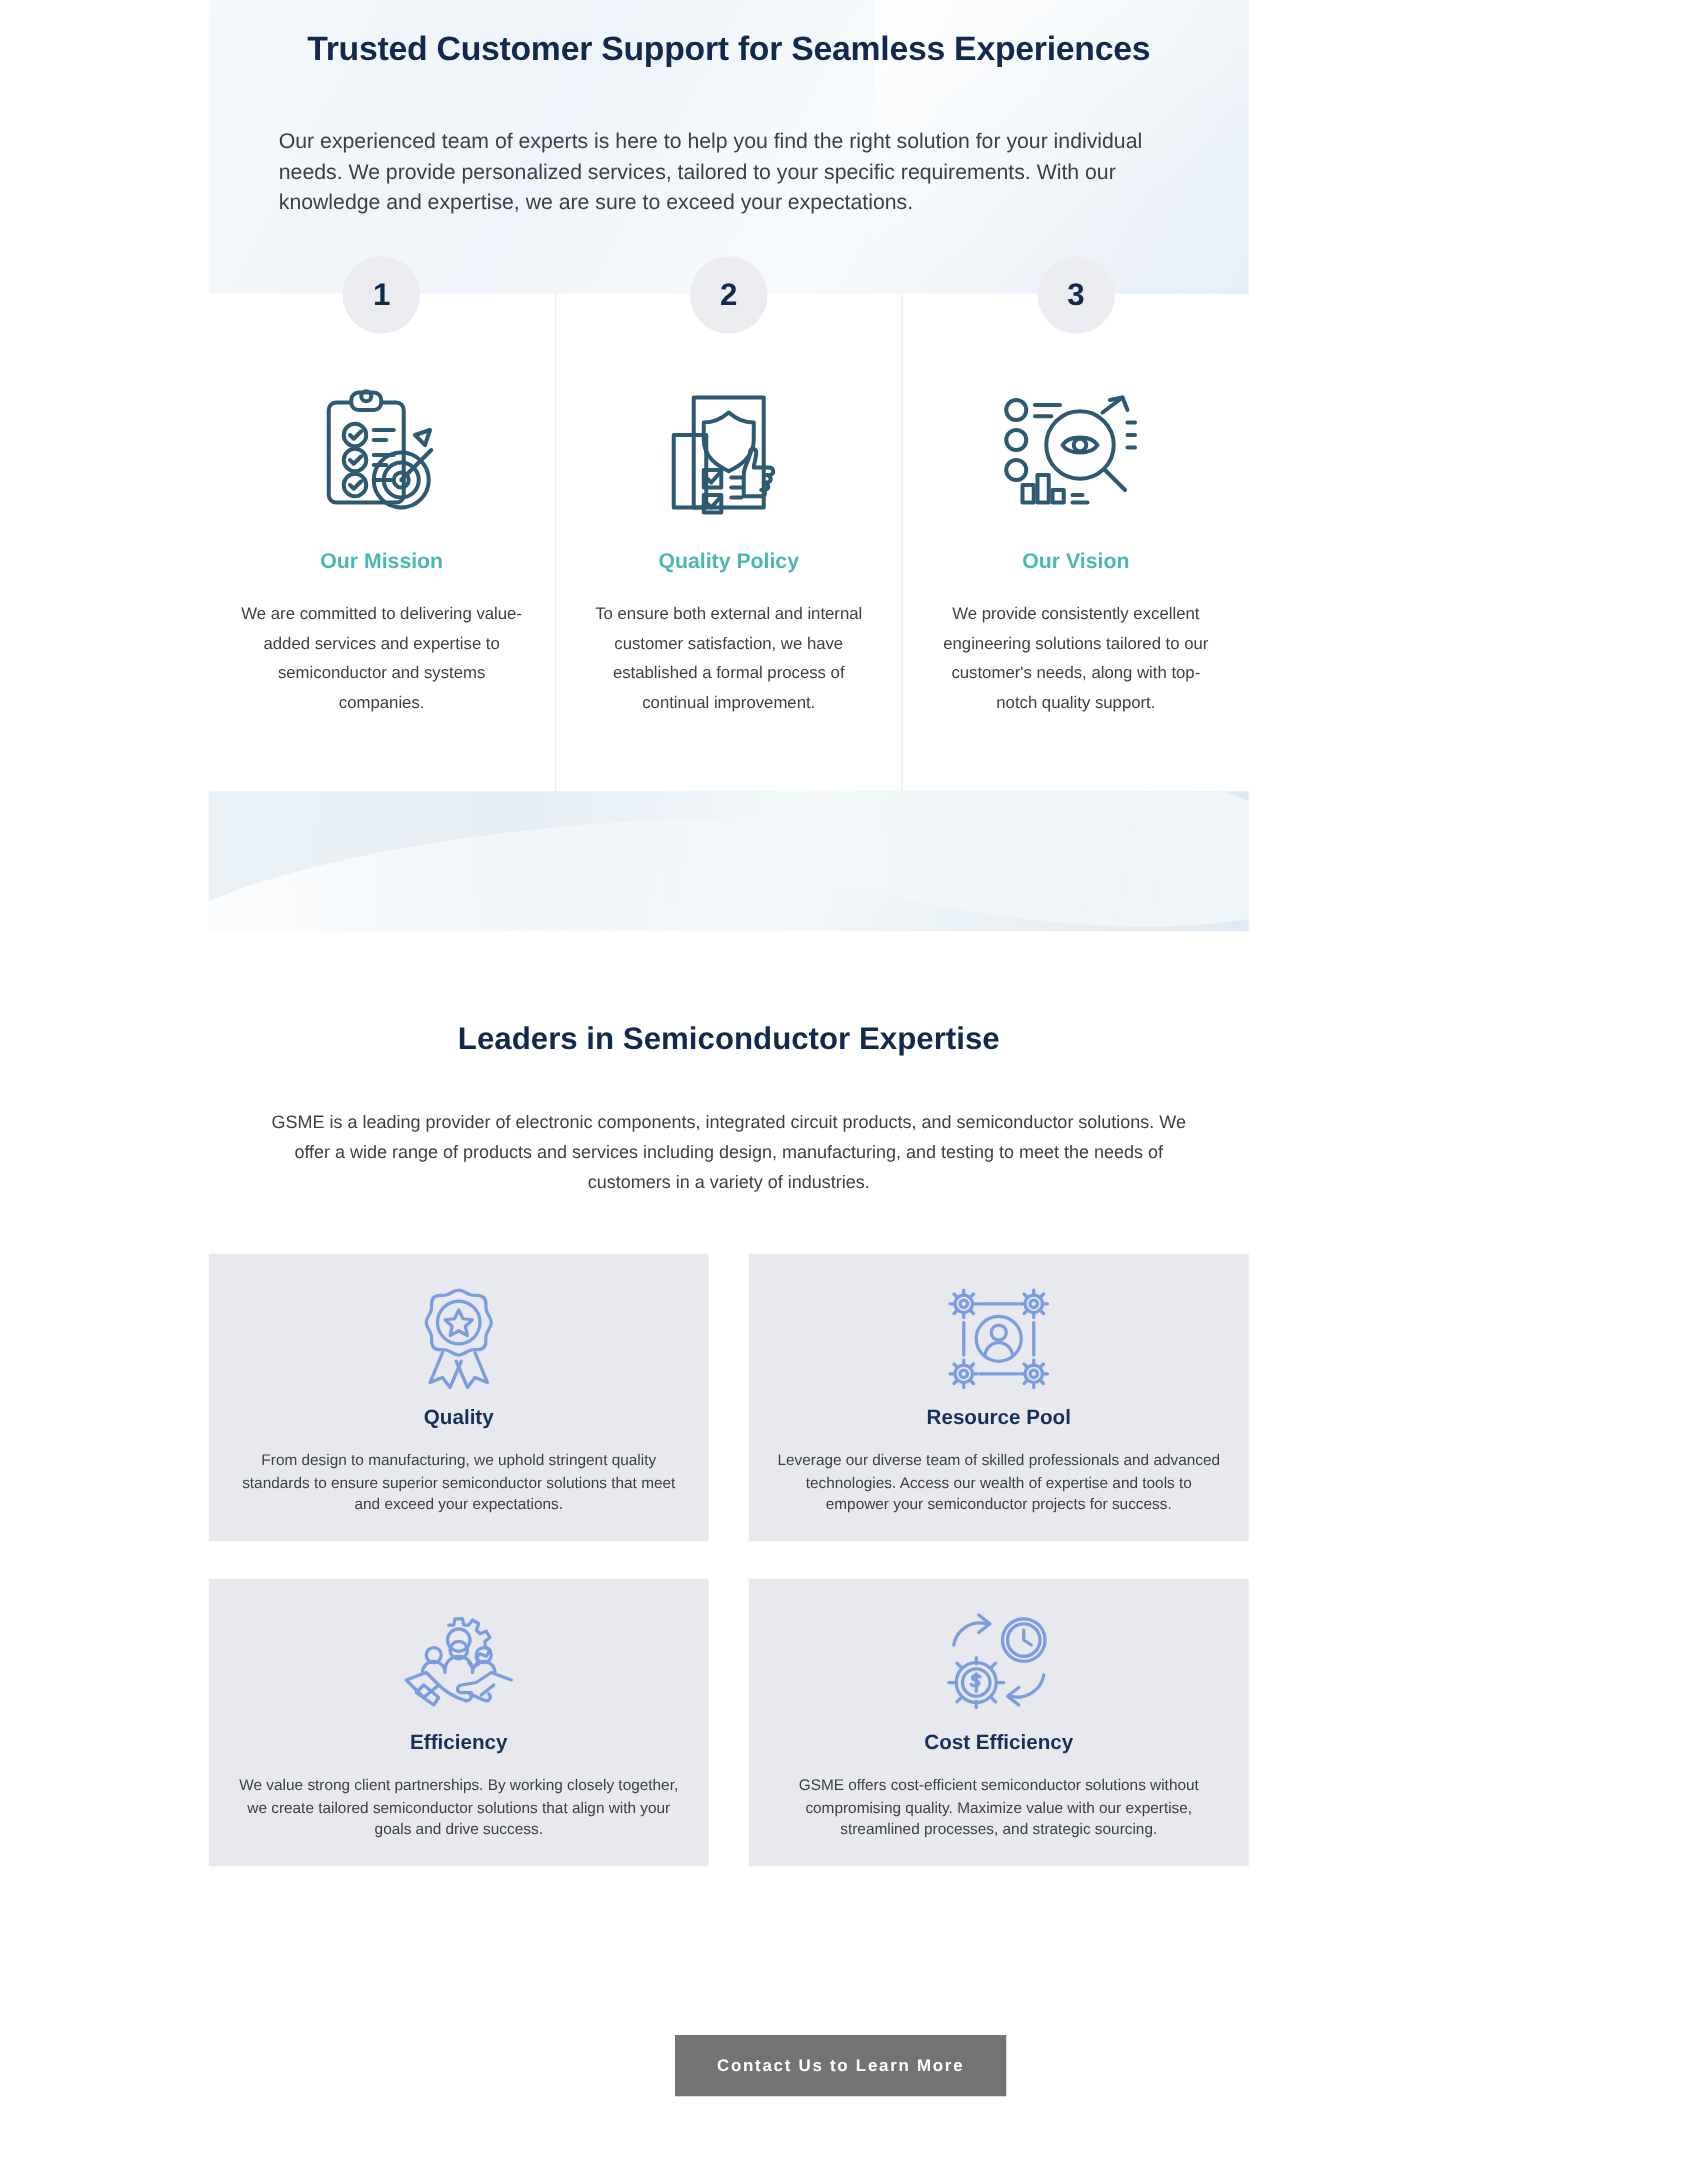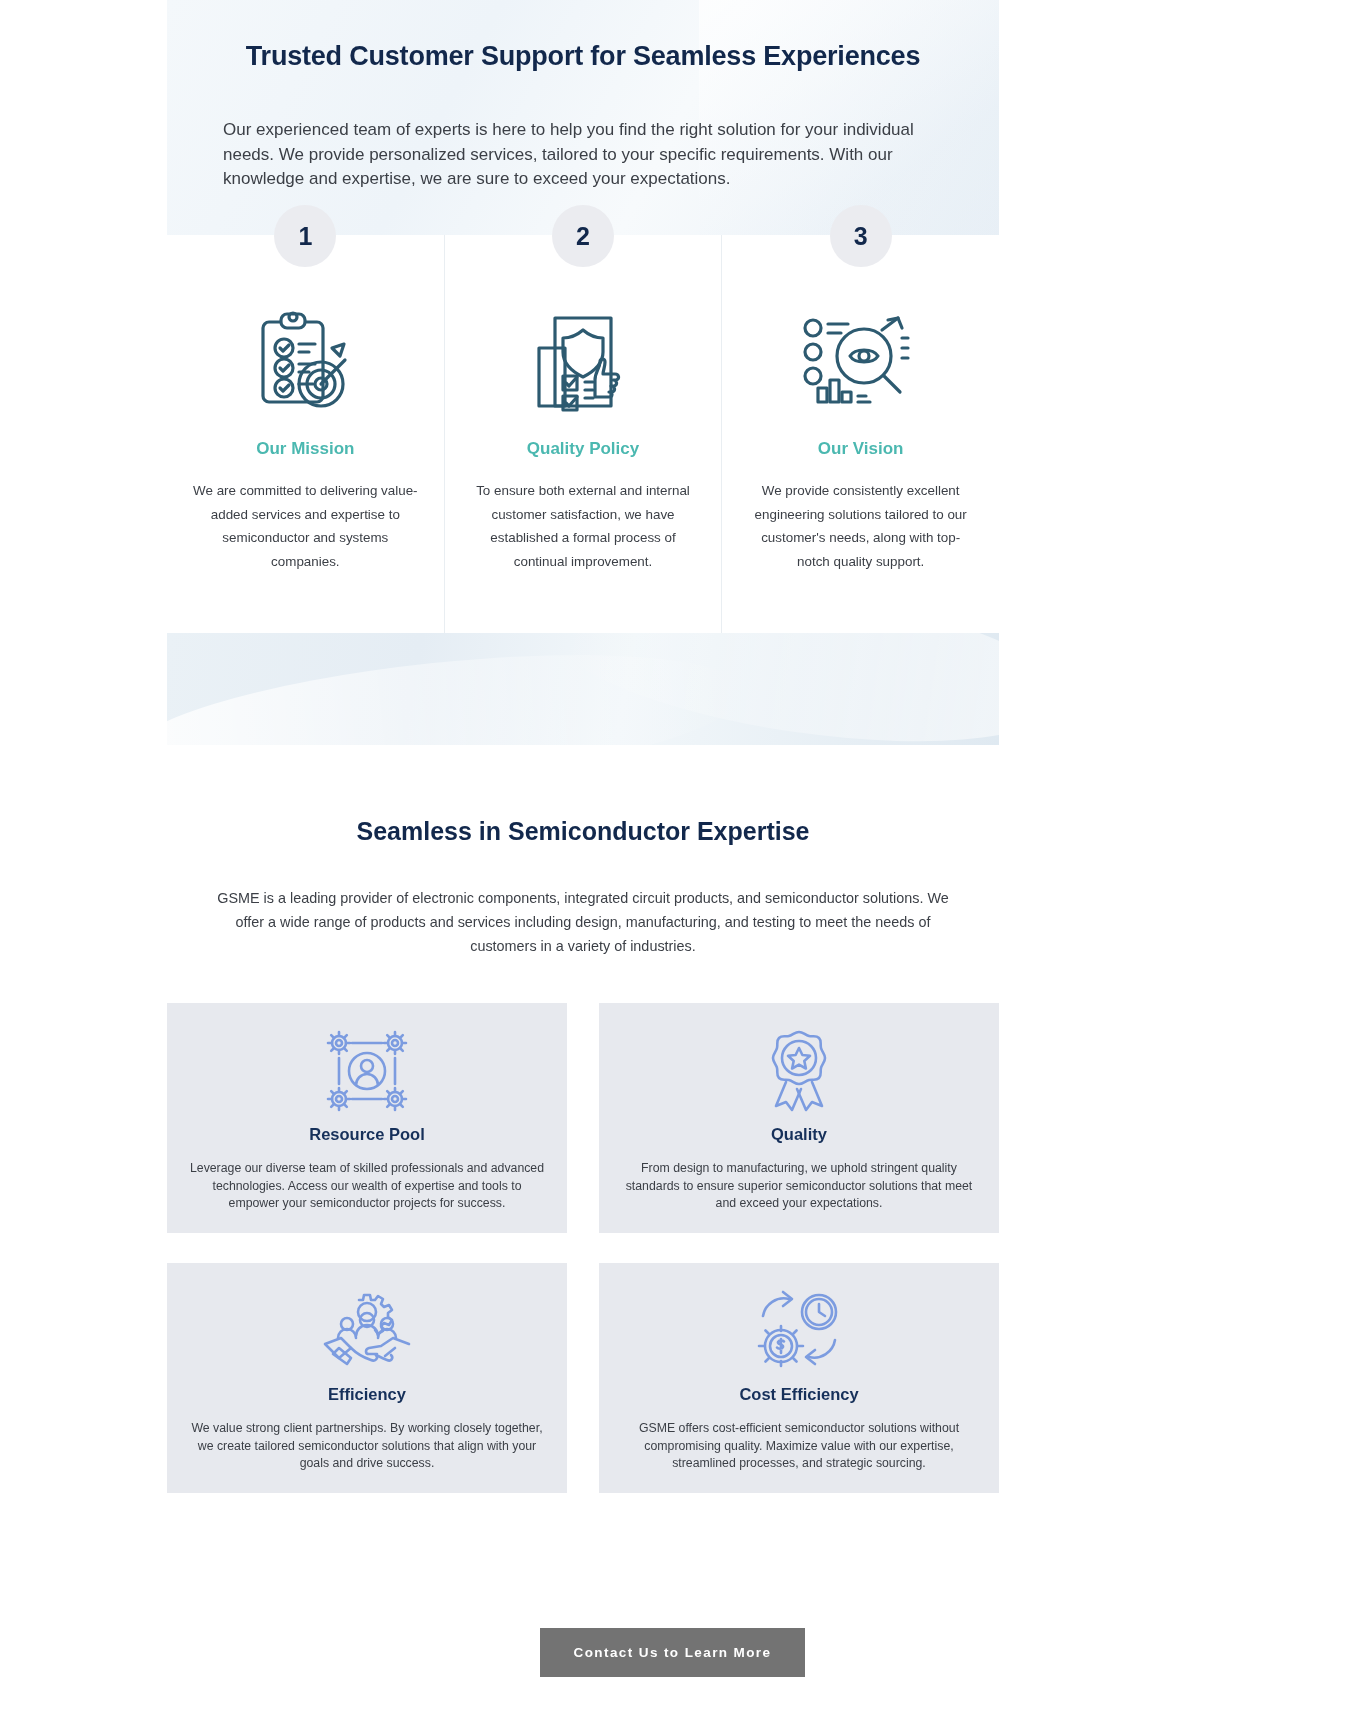--- a/index.html
+++ b/index.html
@@ -22,21 +22,21 @@
   }
   .hero-bg {
     position: absolute; left: 0; top: 0;
     width: 832px; height: 240px;
     background: linear-gradient(118deg,#f4f8fb 0%, #eef4f9 35%, #f7fafc 60%, #e9f0f6 100%);
   }
   .hero-bg:after{
     content:"";position:absolute;right:0;top:0;width:300px;height:240px;
     background:linear-gradient(145deg, rgba(255,255,255,.75) 0%, rgba(226,236,245,.2) 70%);
   }
-  .hero-inner { position: relative; padding-top: 41px; }
+  .hero-inner { position: relative; padding-top: 24px; }
   .hero-title {
     font-size: 27px; font-weight: 700; color: #12284c;
     text-align: center; letter-spacing: -0.2px;
   }
   .hero-sub {
     margin: 46px auto 0; width: 720px;
     font-size: 17px; line-height: 24.5px; color: #3b3f46;
     text-align: left;
   }
 
@@ -231,82 +231,82 @@
 
     </div>
 
     <div class="band">
       <div class="swoosh1"></div>
       <div class="swoosh2"></div>
     </div>
   </div>
 
   <div class="sec2">
-    <h2 class="sec2-title">Seamless in Semiconductor Expertise</h2>
+    <h2 class="sec2-title">Leaders in Semiconductor Expertise</h2>
     <p class="sec2-sub">GSME is a leading provider of electronic components, integrated circuit products, and semiconductor solutions. We offer a wide range of products and services including design, manufacturing, and testing to meet the needs of customers in a variety of industries.</p>
 
     <div class="grid2">
-
-      <div class="gcard">
-        <div class="gicon">
-          <svg width="86" height="86" viewBox="0 0 86 86">
-            <g fill="none" stroke="#7c9ce0" stroke-width="2.6" stroke-linecap="round" stroke-linejoin="round">
-              <g>
-                <circle cx="15" cy="15" r="7"></circle>
-                  <circle cx="15" cy="15" r="3"></circle>
-                <path d="M15 4v4M15 22v4M4 15h4M22 15h4M7.2 7.2l2.8 2.8M20 20l2.8 2.8M20 10l2.8-2.8M7.2 22.8L10 20"></path>
-              </g>
-              <g>
-                <circle cx="71" cy="15" r="7"></circle>
-                  <circle cx="71" cy="15" r="3"></circle>
-                <path d="M71 4v4M71 22v4M60 15h4M78 15h4M63.2 7.2l2.8 2.8M76 20l2.8 2.8M76 10l2.8-2.8M63.2 22.8L66 20"></path>
-              </g>
-              <g>
-                <circle cx="15" cy="71" r="7"></circle>
-                  <circle cx="15" cy="71" r="3"></circle>
-                <path d="M15 60v4M15 78v4M4 71h4M22 71h4M7.2 63.2l2.8 2.8M20 76l2.8 2.8M20 66l2.8-2.8M7.2 78.8L10 76"></path>
-              </g>
-              <g>
-                <circle cx="71" cy="71" r="7"></circle>
-                  <circle cx="71" cy="71" r="3"></circle>
-                <path d="M71 60v4M71 78v4M60 71h4M78 71h4M63.2 63.2l2.8 2.8M76 76l2.8 2.8M76 66l2.8-2.8M63.2 78.8L66 76"></path>
-              </g>
-              <line x1="28" y1="15" x2="58" y2="15"></line>
-              <line x1="28" y1="71" x2="58" y2="71"></line>
-              <line x1="15" y1="30" x2="15" y2="56"></line>
-              <line x1="71" y1="30" x2="71" y2="56"></line>
-              <circle cx="43" cy="43" r="18"></circle>
-              <circle cx="43" cy="38" r="6"></circle>
-              <path d="M32 57 a11 11 0 0 1 22 0"></path>
-            </g>
-          </svg>
-        </div>
-        <div class="gcard-title">Resource Pool</div>
-        <div class="gcard-text">Leverage our diverse team of skilled professionals and advanced technologies. Access our wealth of expertise and tools to empower your semiconductor projects for success.</div>
-      </div>
 
       <div class="gcard">
         <div class="gicon">
           <svg width="80" height="86" viewBox="0 0 80 86">
             <g fill="none" stroke="#7c9ce0" stroke-width="2.6" stroke-linecap="round" stroke-linejoin="round">
               <path d="M40 4
                        c4 0 6 3 10 4 c4 1 7 -1 10 2 c3 3 1 6 2 10 c1 4 4 6 4 10
                        c0 4 -3 6 -4 10 c-1 4 1 7 -2 10 c-3 3 -6 1 -10 2 c-4 1 -6 4 -10 4
                        c-4 0 -6 -3 -10 -4 c-4 -1 -7 1 -10 -2 c-3 -3 -1 -6 -2 -10
                        c-1 -4 -4 -6 -4 -10 c0 -4 3 -6 4 -10 c1 -4 -1 -7 2 -10
                        c3 -3 6 -1 10 -2 c4 -1 6 -4 10 -4 Z"></path>
               <circle cx="40" cy="30" r="17"></circle>
               <path d="M40 20 l3.4 7 l7.6 .8 l-5.7 5.2 l1.6 7.5 l-6.9 -3.9 l-6.9 3.9 l1.6 -7.5 l-5.7 -5.2 l7.6 -.8 Z"></path>
               <path d="M27 54 l-10 24 l10 -4 l6 8 l9 -21"></path>
               <path d="M53 54 l10 24 l-10 -4 l-6 8 l-9 -21"></path>
             </g>
           </svg>
         </div>
         <div class="gcard-title">Quality</div>
         <div class="gcard-text">From design to manufacturing, we uphold stringent quality standards to ensure superior semiconductor solutions that meet and exceed your expectations.</div>
+      </div>
+
+      <div class="gcard">
+        <div class="gicon">
+          <svg width="86" height="86" viewBox="0 0 86 86">
+            <g fill="none" stroke="#7c9ce0" stroke-width="2.6" stroke-linecap="round" stroke-linejoin="round">
+              <g>
+                <circle cx="15" cy="15" r="7"></circle>
+                  <circle cx="15" cy="15" r="3"></circle>
+                <path d="M15 4v4M15 22v4M4 15h4M22 15h4M7.2 7.2l2.8 2.8M20 20l2.8 2.8M20 10l2.8-2.8M7.2 22.8L10 20"></path>
+              </g>
+              <g>
+                <circle cx="71" cy="15" r="7"></circle>
+                  <circle cx="71" cy="15" r="3"></circle>
+                <path d="M71 4v4M71 22v4M60 15h4M78 15h4M63.2 7.2l2.8 2.8M76 20l2.8 2.8M76 10l2.8-2.8M63.2 22.8L66 20"></path>
+              </g>
+              <g>
+                <circle cx="15" cy="71" r="7"></circle>
+                  <circle cx="15" cy="71" r="3"></circle>
+                <path d="M15 60v4M15 78v4M4 71h4M22 71h4M7.2 63.2l2.8 2.8M20 76l2.8 2.8M20 66l2.8-2.8M7.2 78.8L10 76"></path>
+              </g>
+              <g>
+                <circle cx="71" cy="71" r="7"></circle>
+                  <circle cx="71" cy="71" r="3"></circle>
+                <path d="M71 60v4M71 78v4M60 71h4M78 71h4M63.2 63.2l2.8 2.8M76 76l2.8 2.8M76 66l2.8-2.8M63.2 78.8L66 76"></path>
+              </g>
+              <line x1="28" y1="15" x2="58" y2="15"></line>
+              <line x1="28" y1="71" x2="58" y2="71"></line>
+              <line x1="15" y1="30" x2="15" y2="56"></line>
+              <line x1="71" y1="30" x2="71" y2="56"></line>
+              <circle cx="43" cy="43" r="18"></circle>
+              <circle cx="43" cy="38" r="6"></circle>
+              <path d="M32 57 a11 11 0 0 1 22 0"></path>
+            </g>
+          </svg>
+        </div>
+        <div class="gcard-title">Resource Pool</div>
+        <div class="gcard-text">Leverage our diverse team of skilled professionals and advanced technologies. Access our wealth of expertise and tools to empower your semiconductor projects for success.</div>
       </div>
 
       <div class="gcard">
         <div class="gicon">
           <svg width="92" height="82" viewBox="0 0 92 82">
             <g fill="none" stroke="#7c9ce0" stroke-width="2.6" stroke-linecap="round" stroke-linejoin="round">
               <path d="M38 10 h4 l1 -5 h6 l1 5 h4 l3 -4 l5 3 l-2 5 l3 3 l5 -2 l3 5 l-4 3 v4 l4 3 l-3 5 l-5 -2 l-3 3 l2 5 l-5 3 l-3 -4"></path>
               <circle cx="46" cy="22" r="9"></circle>
               <circle cx="46" cy="30" r="7"></circle>
               <path d="M35 46 a11 11 0 0 1 22 0"></path>

